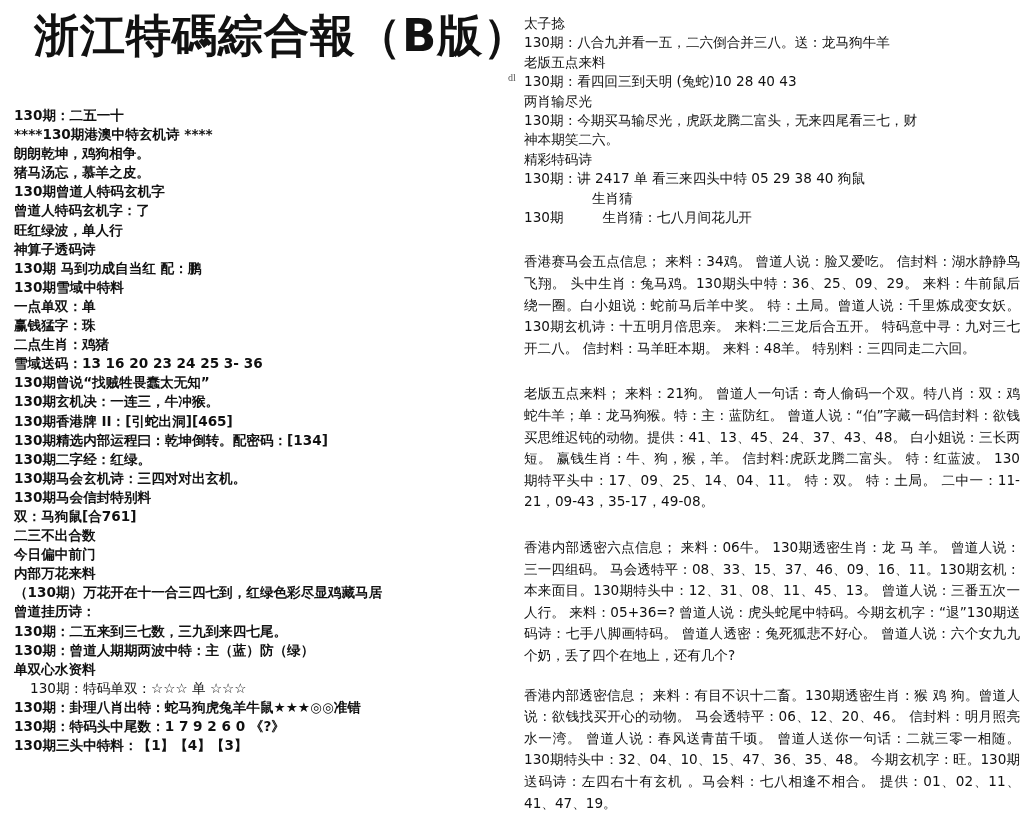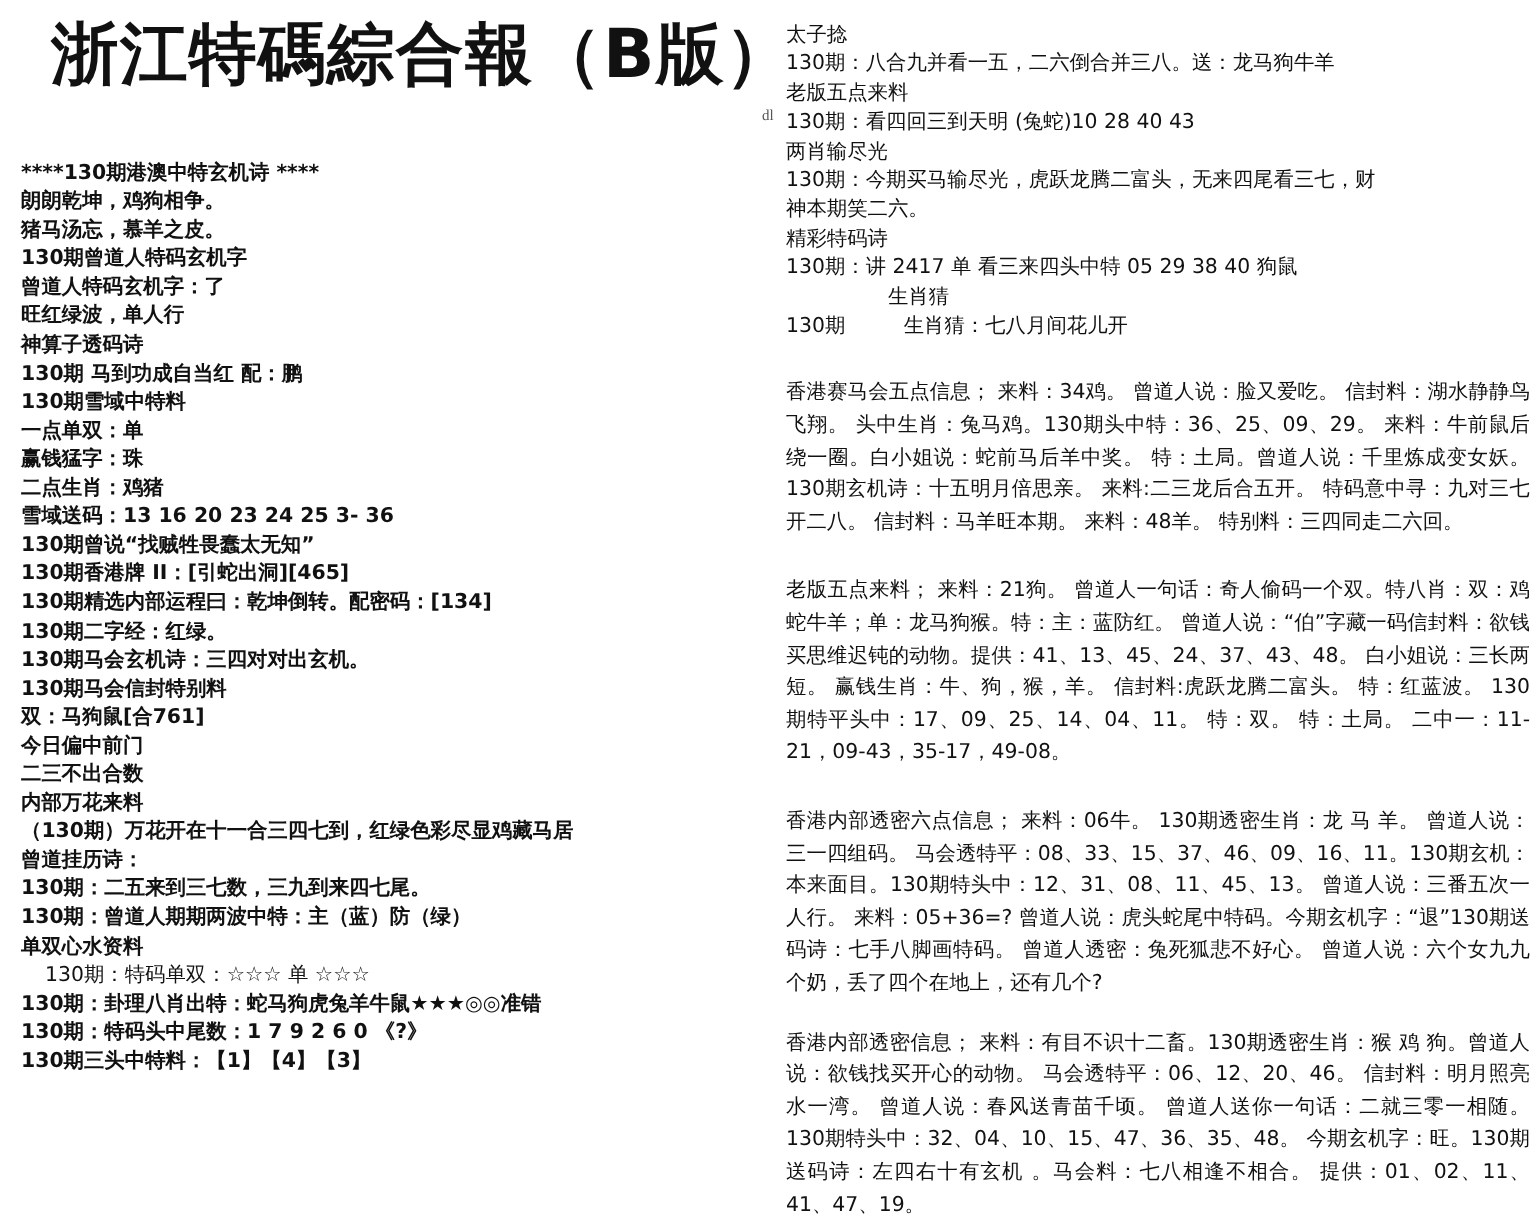--- a/index.html
+++ b/index.html
@@ -28,42 +28,44 @@
   .stars { font-weight: normal; margin-left: 16px; }
 </style>
 </head>
 <body>
 
 <div class="title">浙江特碼綜合報（B版）</div>
 
 <div class="marker">dl</div>
 
 <div class="col-left">
+  <div class="line">130期：二五一十</div>
   <div class="line">****130期港澳中特玄机诗 ****</div>
   <div class="line">朗朗乾坤，鸡狗相争。</div>
   <div class="line">猪马汤忘，慕羊之皮。</div>
   <div class="line">130期曾道人特码玄机字</div>
   <div class="line">曾道人特码玄机字：了</div>
   <div class="line">旺红绿波，单人行</div>
   <div class="line">神算子透码诗</div>
   <div class="line">130期 马到功成自当红 配：鹏</div>
   <div class="line">130期雪域中特料</div>
   <div class="line">一点单双：单</div>
   <div class="line">赢钱猛字：珠</div>
   <div class="line">二点生肖：鸡猪</div>
   <div class="line">雪域送码：13 16 20 23 24 25 3- 36</div>
   <div class="line">130期曾说“找贼牲畏蠢太无知”</div>
+  <div class="line">130期玄机决：一连三，牛冲猴。</div>
   <div class="line">130期香港牌 II：[引蛇出洞][465]</div>
   <div class="line">130期精选内部运程曰：乾坤倒转。配密码：[134]</div>
   <div class="line">130期二字经：红绿。</div>
   <div class="line">130期马会玄机诗：三四对对出玄机。</div>
   <div class="line">130期马会信封特别料</div>
   <div class="line">双：马狗鼠[合761]</div>
+  <div class="line">二三不出合数</div>
   <div class="line">今日偏中前门</div>
-  <div class="line">二三不出合数</div>
   <div class="line">内部万花来料</div>
   <div class="line">（130期）万花开在十一合三四七到，红绿色彩尽显鸡藏马居</div>
   <div class="line">曾道挂历诗：</div>
   <div class="line">130期：二五来到三七数，三九到来四七尾。</div>
   <div class="line">130期：曾道人期期两波中特：主（蓝）防（绿）</div>
   <div class="line">单双心水资料</div>
   <div class="line stars">130期：特码单双：☆☆☆ 单 ☆☆☆</div>
   <div class="line">130期：卦理八肖出特：蛇马狗虎兔羊牛鼠★★★◎◎准错</div>
   <div class="line">130期：特码头中尾数：1 7 9 2 6 0 《?》</div>
   <div class="line">130期三头中特料：【1】【4】【3】</div>

